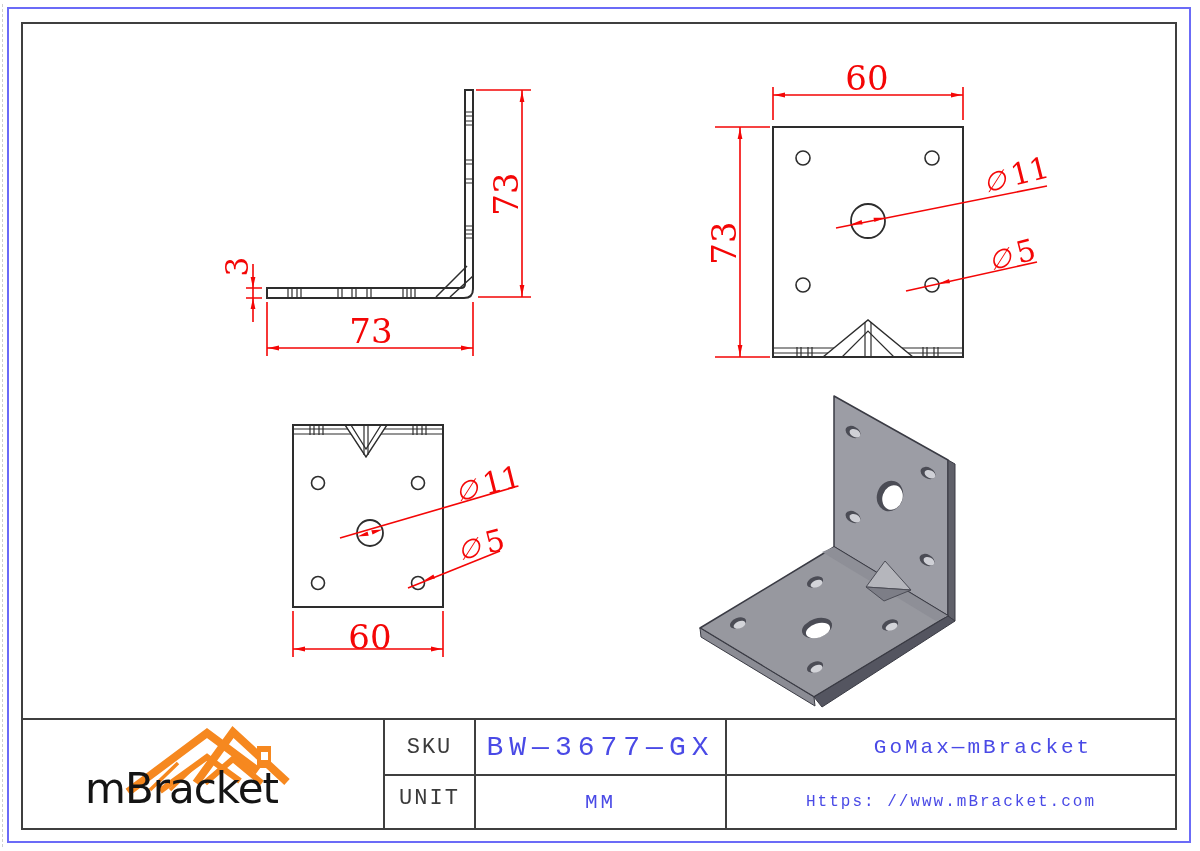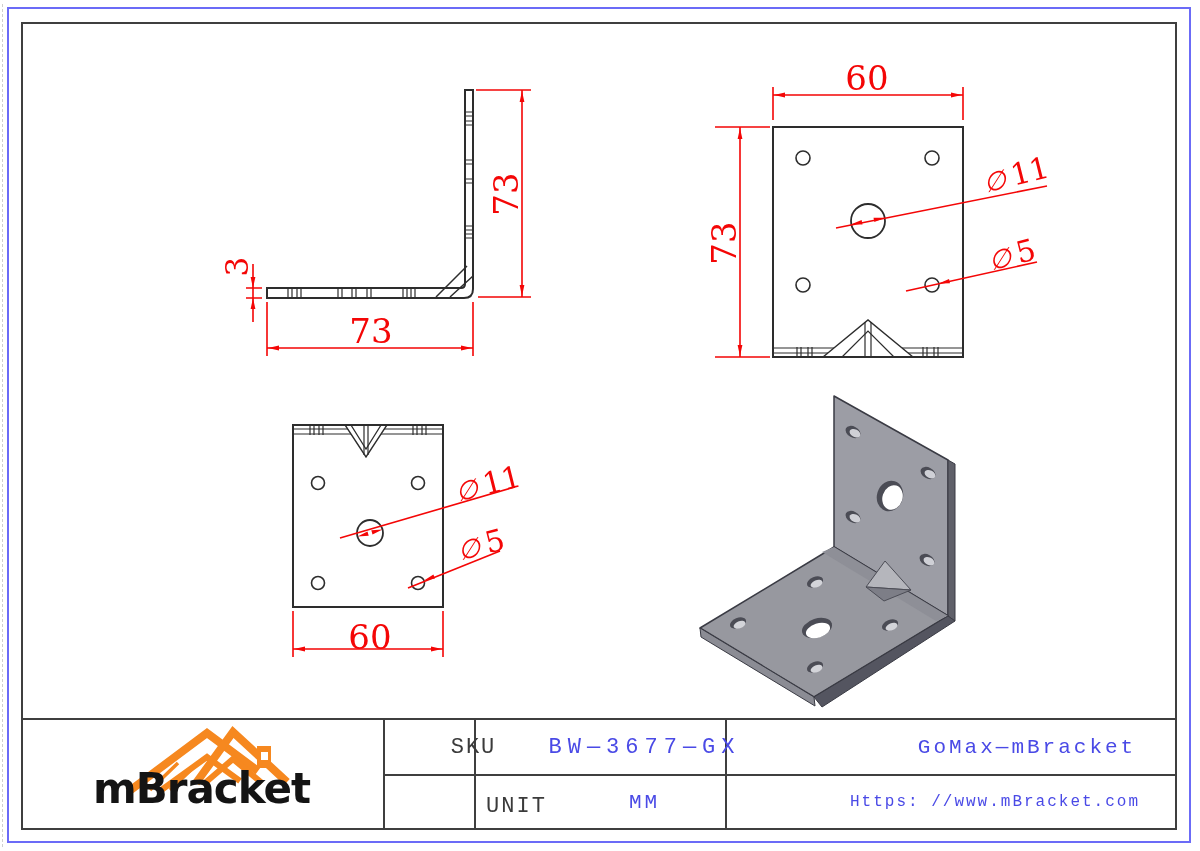--- a/index.html
+++ b/index.html
@@ -21,31 +21,31 @@
   .dia{position:absolute;color:#f40606;font-family:"DejaVu Serif",serif;
        font-size:30px;line-height:1;text-align:center;transform:rotate(-14deg);
        transform-origin:center;white-space:nowrap;}
   .dia .phi{font-style:italic;font-size:26px;margin-right:6px;}
   
   #titleblock{position:absolute;left:21px;top:718px;width:1156px;height:112px;
       border:2px solid #3f3f3f;box-sizing:border-box;background:#ffffff;}
   .tb-vline{position:absolute;top:0;width:2px;height:108px;background:#3f3f3f;}
   .tb-hline{position:absolute;left:360px;top:54px;width:792px;height:2px;background:#3f3f3f;}
   .tb-cell{position:absolute;display:flex;align-items:center;justify-content:center;
-      font-family:"Liberation Mono",monospace;padding-left:44px;}
+      font-family:"Liberation Mono",monospace;}
   .tb-label{color:#3b3b3b;font-size:22px;letter-spacing:2px;}
   .tb-blue{color:#4a4ae6;}
-  #sku-value{font-size:22px;letter-spacing:6px;}
+  #sku-value{font-size:28px;letter-spacing:6px;}
   #unit-value{font-size:21px;letter-spacing:3px;border-radius:17px;}
   #company{font-size:21px;letter-spacing:3px;}
   #website{font-size:16px;letter-spacing:2px;}
   
   #logo-roofs{position:absolute;left:100px;top:2px;}
-  #logo-text{position:absolute;left:62px;top:44px;width:225px;text-align:right;
-      font-family:"DejaVu Sans",sans-serif;font-weight:bold;font-size:42px;
+  #logo-text{position:absolute;left:62px;top:44px;width:225px;text-align:left;
+      font-family:"DejaVu Sans",sans-serif;font-weight:normal;font-size:42px;
       letter-spacing:-1px;color:#141414;}
 </style>
 </head>
 <body>
 
 <div id="page">
 
   <div id="edge-dash"></div>
   <div id="outer-border"></div>
   <div id="inner-border"></div>
@@ -200,18 +200,18 @@
         <rect x="134" y="24" width="14" height="22" fill="#f6881f"></rect>
         <rect x="138" y="30" width="7" height="8" fill="#ffffff"></rect>
       </svg>
       <div id="logo-text">mBracket</div>
     </div>
 
     <div class="tb-cell tb-label" style="left:362px;top:0;width:89px;height:54px;">SKU</div>
     <div class="tb-cell tb-blue" id="sku-value" style="left:453px;top:0;width:249px;height:54px;">BW—3677—GX</div>
     <div class="tb-cell tb-blue" id="company" style="left:704px;top:0;width:512px;height:54px;">GoMax—mBracket</div>
 
-    <div class="tb-cell tb-label" style="left:362px;top:56px;width:89px;height:60px;margin-left:43px;">UNIT</div>
+    <div class="tb-cell tb-label" style="left:362px;top:48px;width:89px;height:60px;">UNIT</div>
     <div class="tb-cell tb-blue" id="unit-value" style="left:453px;top:56px;width:249px;height:52px;">MM</div>
     <div class="tb-cell tb-blue" id="website" style="left:704px;top:56px;width:448px;height:52px;">Https: //www.mBracket.com</div>
   </div>
 
 </div>
 
 </body></html>

